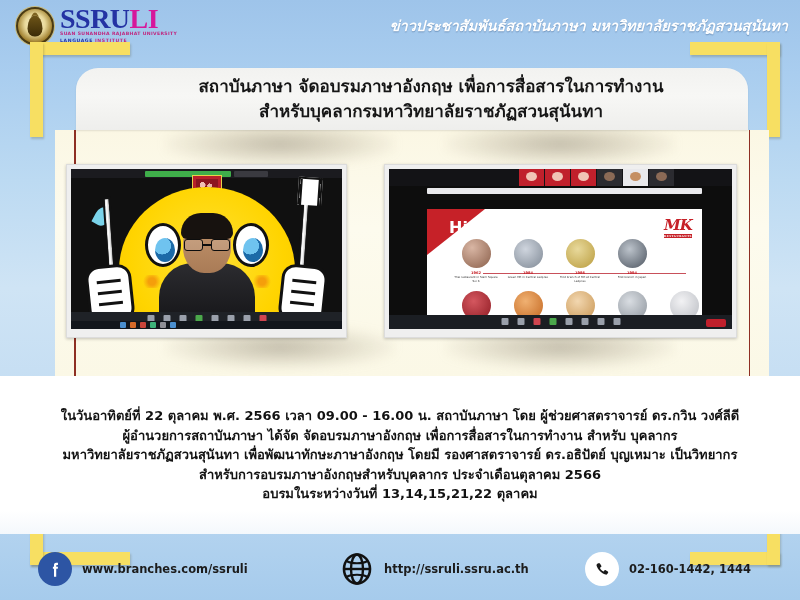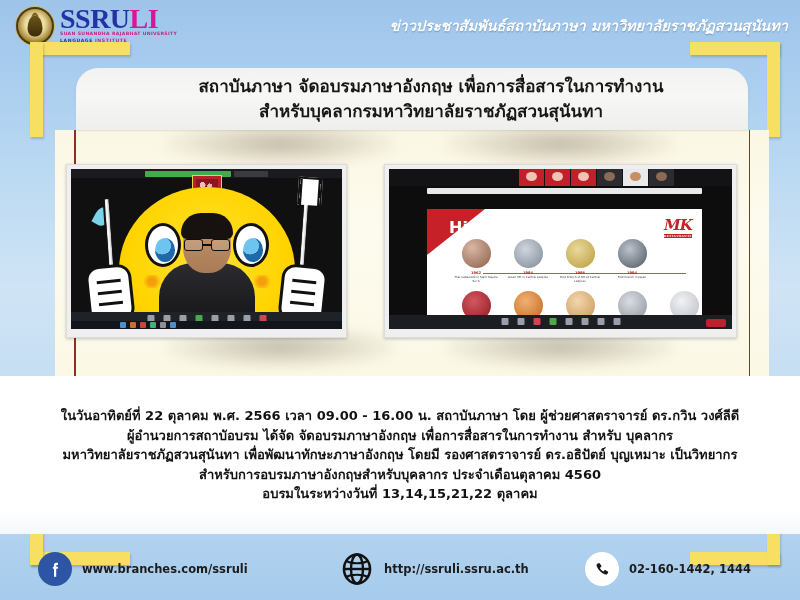--- a/index.html
+++ b/index.html
@@ -559,23 +559,23 @@
             <div class="zm-ic"></div>
           </div>
           <div class="pres-rec"></div>
         </div>
       </div>
     </div>
   </div>
 
   <div id="text-panel">
     <div class="body-line">ในวันอาทิตย์ที่ 22 ตุลาคม พ.ศ. 2566 เวลา 09.00 - 16.00 น. สถาบันภาษา โดย ผู้ช่วยศาสตราจารย์ ดร.กวิน วงศ์ลีดี</div>
-    <div class="body-line">ผู้อำนวยการสถาบัอบรม ได้จัด จัดอบรมภาษาอังกฤษ เพื่อการสื่อสารในการทำงาน สำหรับ บุคลากร</div>
+    <div class="body-line">ผู้อำนวยการสถาบันภาษา ได้จัด จัดอบรมภาษาอังกฤษ เพื่อการสื่อสารในการทำงาน สำหรับ บุคลากร</div>
     <div class="body-line">มหาวิทยาลัยราชภัฏสวนสุนันทา เพื่อพัฒนาทักษะภาษาอังกฤษ โดยมี รองศาสตราจารย์ ดร.อธิปัตย์ บุญเหมาะ เป็นวิทยากร</div>
-    <div class="body-line">สำหรับการอบรมภาษาอังกฤษสำหรับบุคลากร ประจำเดือนตุลาคม 4560</div>
+    <div class="body-line">สำหรับการอบรมภาษาอังกฤษสำหรับบุคลากร ประจำเดือนตุลาคม 2566</div>
     <div class="body-line">อบรมในระหว่างวันที่ 13,14,15,21,22 ตุลาคม</div>
   </div>
 
   <div id="footer">
 
     <div class="fitem" id="fb-item">
       <div class="ficon" id="fb-icon">
         <svg viewBox="0 0 24 24" aria-hidden="true">
             <path fill="#ffffff" d="M15.1 8.4h-2.2V7c0-.6.4-.8.7-.8h1.5V3.6h-2.1c-2.3 0-2.9 1.7-2.9 2.9v1.9H8.7v2.7h1.4V21h2.8v-9.9h2l.2-2.7z"></path>
           </svg>

